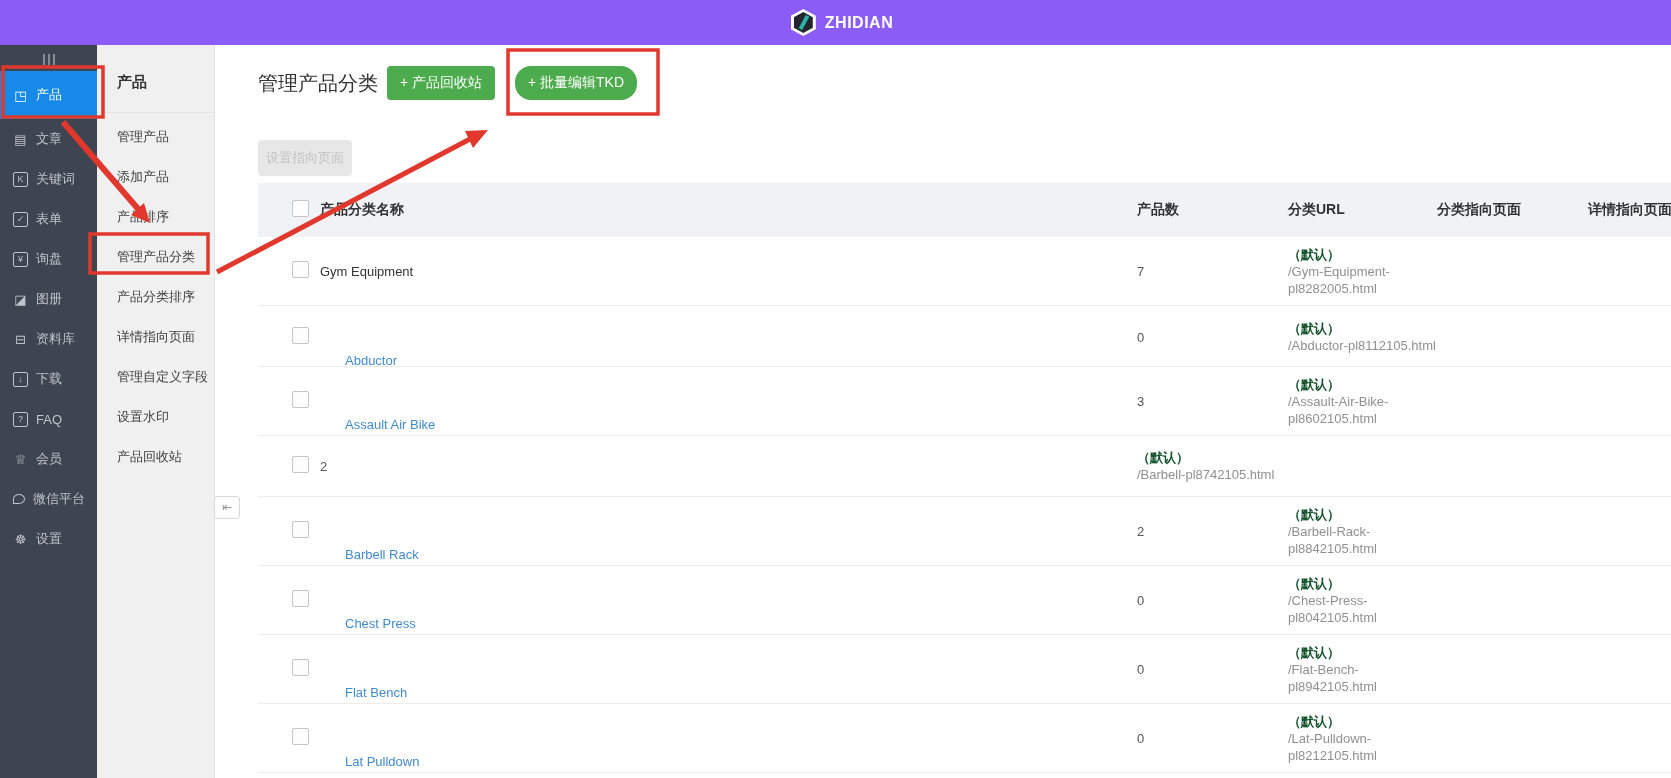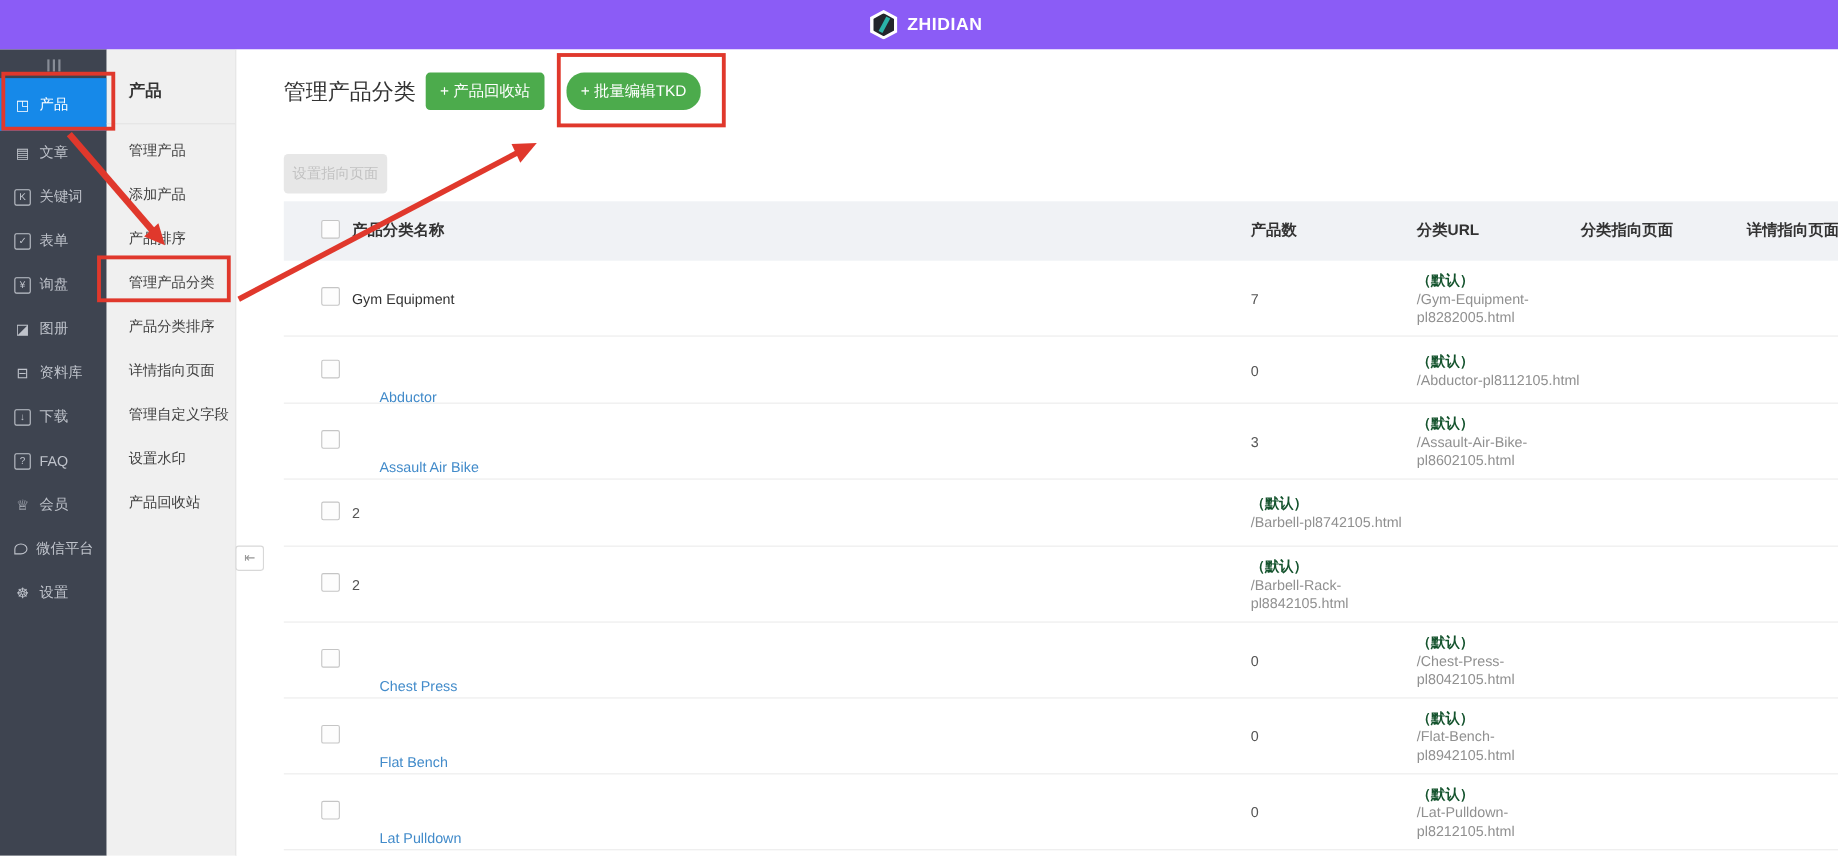--- a/index.html
+++ b/index.html
@@ -205,20 +205,21 @@
         <div class="cell count-cell">2</div>
         <div class="cell url-cell">
           <div class="url-default">（默认）</div>
           <div>/Barbell-pl8742105.html</div>
         </div>
         <div class="cell"></div>
         <div class="cell"></div>
       </div>
       <div class="trow tall">
         <div class="cell"><span class="checkbox"></span></div>
+        <div class="cell name-cell"><span class="cat-name link indent">Barbell Rack</span></div>
         <div class="cell count-cell">2</div>
         <div class="cell url-cell">
           <div class="url-default">（默认）</div>
           <div>/Barbell-Rack-</div>
           <div>pl8842105.html</div>
         </div>
         <div class="cell"></div>
         <div class="cell"></div>
       </div>
       <div class="trow tall">

